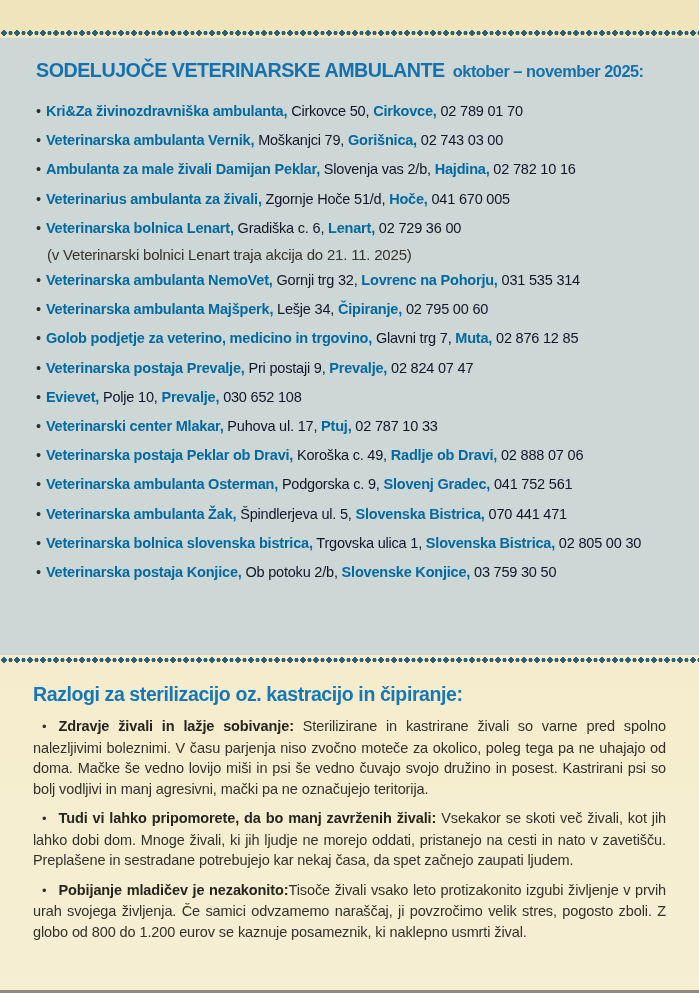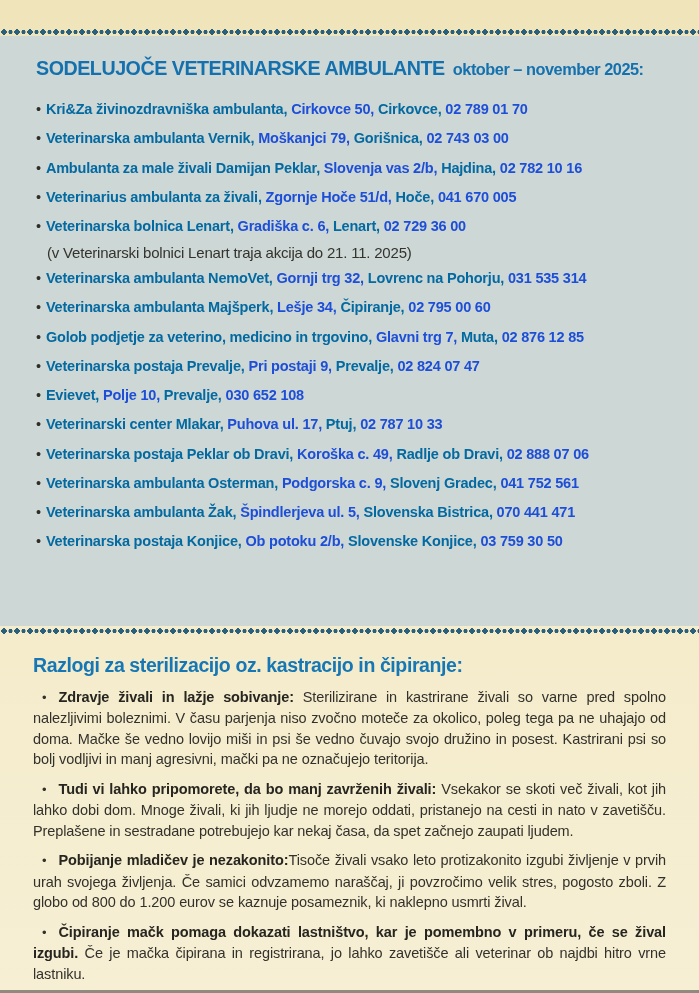--- a/index.html
+++ b/index.html
@@ -51,21 +51,21 @@
   .flyer-title .t-main{font-size:20.5px;font-weight:700;}
   .flyer-title .t-dates{font-size:17px;font-weight:700;}
   .clinic{
     line-height:29.2px;
     font-size:14.5px;
     letter-spacing:-0.2px;
     white-space:nowrap;
   }
   .clinic .bullet{margin-right:5px;}
   .c-name,.c-city{font-weight:700;color:#0369a1;}
-  .c-addr,.c-phone{font-weight:700;color:#1d4ed8;}
+  .c-addr,.c-phone{font-weight:400;color:#0f172a;}
   .c-note{
     font-size:15px;
     line-height:23px;
     margin-left:11px;
     letter-spacing:-0.2px;
     color:#34332d;
     font-weight:400;
   }
   .bottom-section{
     flex:1;
@@ -199,20 +199,26 @@
     
   </div>
 
   <div class="clinic"><span class="bullet">•</span><span class="c-name">Veterinarska ambulanta Žak,</span>
     <span class="c-addr">Špindlerjeva ul. 5,</span>
     <span class="c-city">Slovenska Bistrica,</span>
     <span class="c-phone">070 441 471</span>
     
   </div>
 
+  <div class="clinic"><span class="bullet">•</span><span class="c-name">Veterinarska bolnica slovenska bistrica,</span>
+    <span class="c-addr">Trgovska ulica 1,</span>
+    <span class="c-city">Slovenska Bistrica,</span>
+    <span class="c-phone">02 805 00 30</span>
+    
+  </div>
 
   <div class="clinic"><span class="bullet">•</span><span class="c-name">Veterinarska postaja Konjice,</span>
     <span class="c-addr">Ob potoku 2/b,</span>
     <span class="c-city">Slovenske Konjice,</span>
     <span class="c-phone">03 759 30 50</span>
     
   </div>
 </div>
 </div>
 
@@ -220,17 +226,16 @@
 
 <div class="bottom-section">
   <h2 class="reasons-heading">Razlogi za sterilizacijo oz. kastracijo in čipiranje:</h2>
   <div id="reason-list">
   <p class="reason"><span class="p-bullet">•</span><span class="p-lead">Zdravje živali in lažje sobivanje:</span><span class="p-body"> Sterilizirane in kastrirane živali so varne pred spolno nalezljivimi boleznimi. V času parjenja niso zvočno moteče za okolico, poleg tega pa ne uhajajo od doma. Mačke še vedno lovijo miši in psi še vedno čuvajo svojo družino in posest. Kastrirani psi so bolj vodljivi in manj agresivni, mački pa ne označujejo teritorija.</span></p>
 
   <p class="reason"><span class="p-bullet">•</span><span class="p-lead">Tudi vi lahko pripomorete, da bo manj zavrženih živali:</span><span class="p-body"> Vsekakor se skoti več živali, kot jih lahko dobi dom. Mnoge živali, ki jih ljudje ne morejo oddati, pristanejo na cesti in nato v zavetišču. Preplašene in sestradane potrebujejo kar nekaj časa, da spet začnejo zaupati ljudem.</span></p>
 
   <p class="reason"><span class="p-bullet">•</span><span class="p-lead">Pobijanje mladičev je nezakonito:</span><span class="p-body">Tisoče živali vsako leto protizakonito izgubi življenje v prvih urah svojega življenja. Če samici odvzamemo naraščaj, ji povzročimo velik stres, pogosto zboli. Z globo od 800 do 1.200 eurov se kaznuje posameznik, ki naklepno usmrti žival.</span></p>
 
-  <p class="reason"><span class="p-bullet">•</span><span class="p-lead">Čipiranje mačk pomaga dokazati lastništvo, kar je pomembno v primeru, če se žival izgubi.</span><span class="p-body"> Če je mačka čipirana in registrirana, jo lahko zavetišče ali veterinar ob najdbi hitro vrne lastniku.</span></p>
 </div>
 </div>
 
 <div class="bottom-edge"></div>
 
 </body></html>

